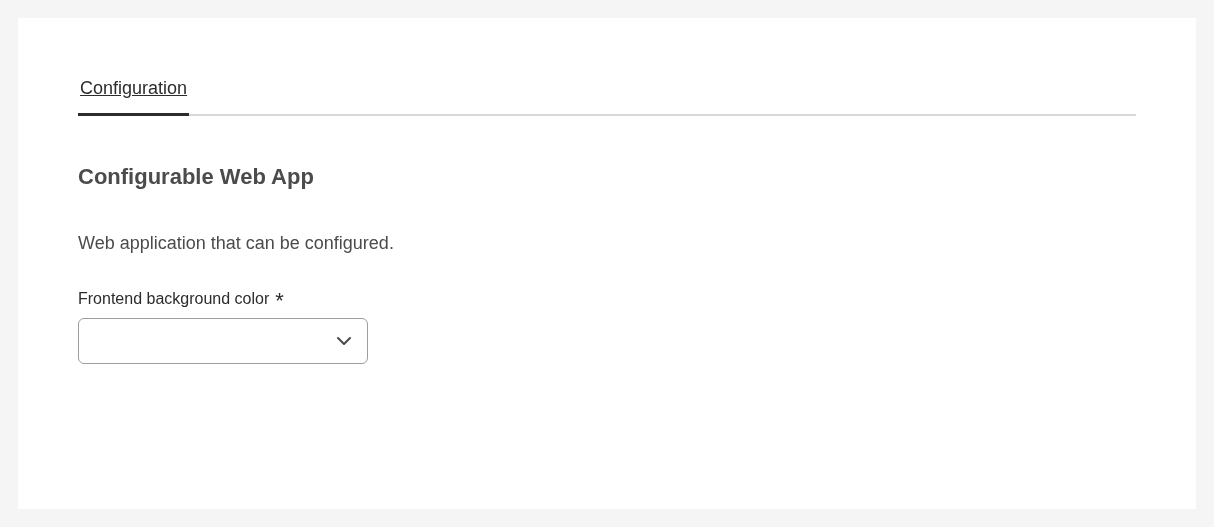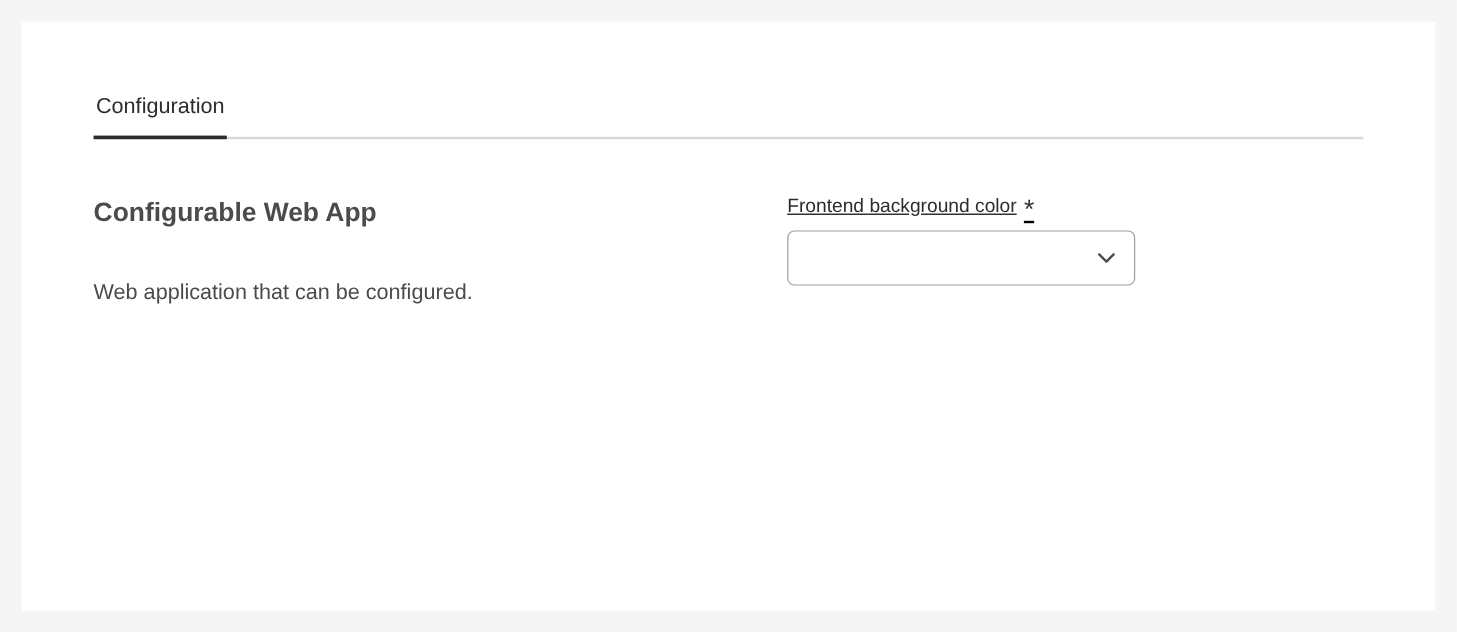--- a/index.html
+++ b/index.html
@@ -29,33 +29,33 @@
       font-size: 18px;
       color: #2c2c2c;
       padding: 0 2px 14px 2px;
       margin-bottom: -2px;
       border-bottom: 3px solid transparent;
       cursor: pointer;
     }
     .tab.active {
       border-bottom: 3px solid #2c2c2c;
       font-weight: 400;
+      text-decoration: underline;
     }
     .content {
       display: flex;
-      flex-direction: row;
-      gap: 56px;
+      flex-direction: column;
+      gap: 36px;
     }
     .left-col {
       flex: 1;
     }
     .right-col {
       flex: 1;
       max-width: 480px;
-      text-decoration: underline;
     }
     .section-title {
       font-size: 22px;
       font-weight: 700;
       color: #4b4b4b;
       margin-bottom: 24px;
     }
     .section-desc {
       font-size: 18px;
       color: #4b4b4b;

